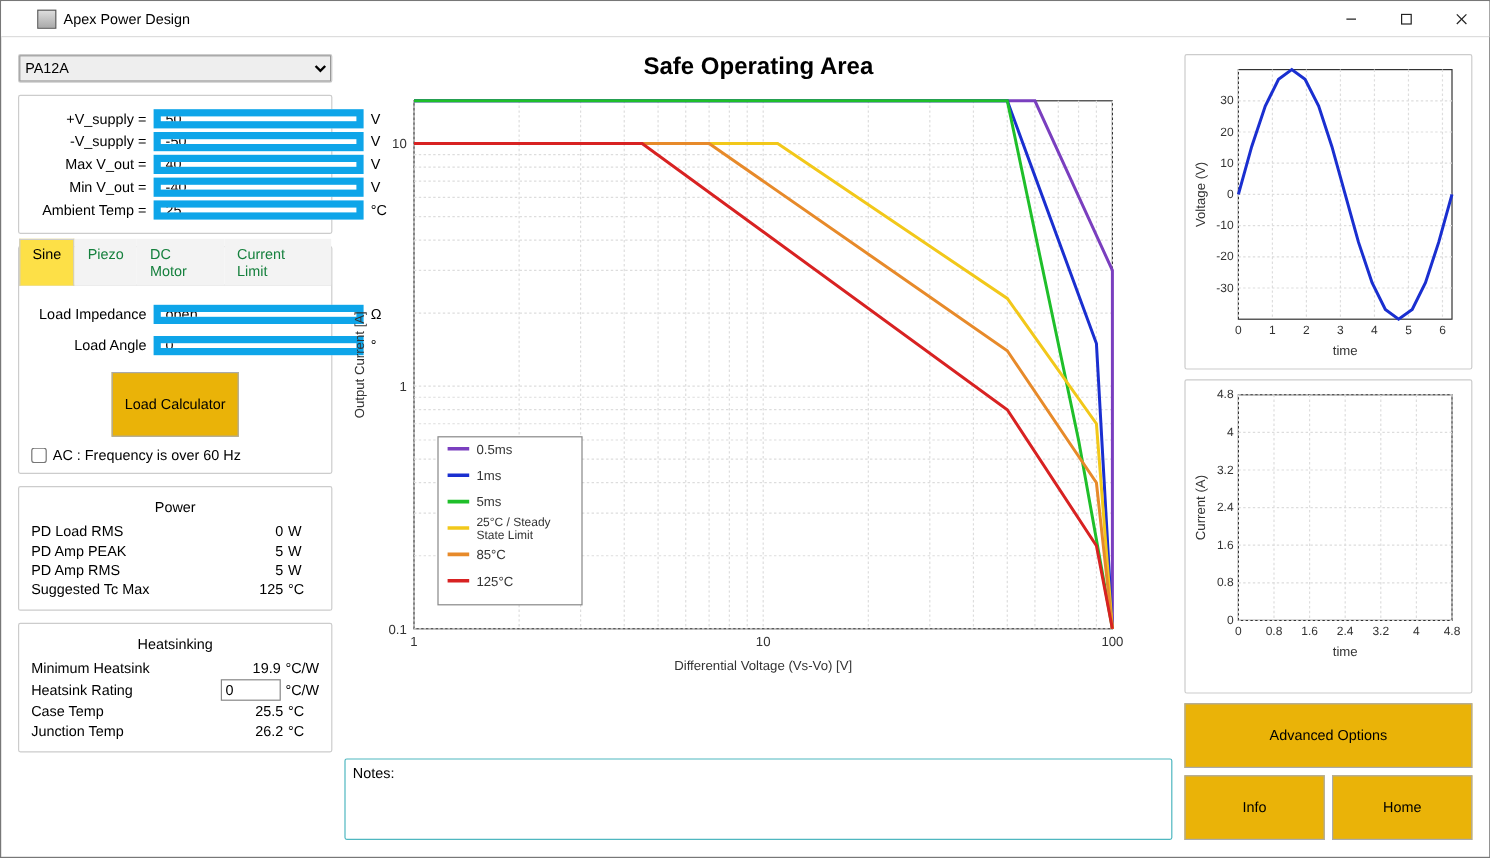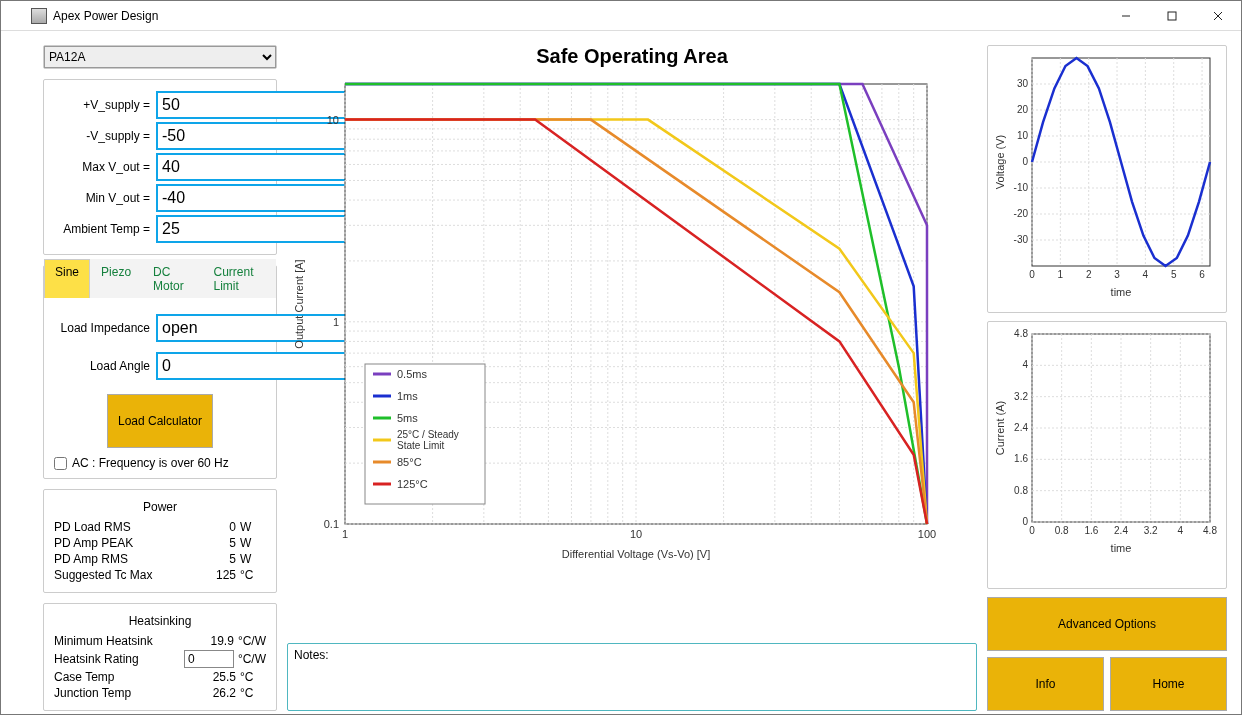--- a/index.html
+++ b/index.html
@@ -49,42 +49,41 @@
     width: 262px;
     display: flex;
     flex-direction: column;
     gap: 10px;
   }
   .panel {
     border: 1px solid #ccc;
     border-radius: 2px;
     background: #fff;
     padding: 8px 10px;
-    margin-left: 28px;
   }
   select {
     width: 100%;
     height: 22px;
     font-size: 12px;
     border: 1px solid #999;
     background: #eee;
   }
   .formrow {
     display: flex;
     align-items: center;
     gap: 6px;
     margin: 3px 0;
   }
   .formrow .lbl { flex: 0 0 96px; text-align: right; }
   .formrow input[type=text] {
     flex: 1;
-    height: 28px;
-    border: 2px solid #0ea5e9;
+    height: 16px;
+    border: 6px solid #0ea5e9;
     padding: 0 4px;
-    font-size: 16px;
+    font-size: 12px;
     background: #fff;
   }
   .formrow .unit { flex: 0 0 18px; }
   .tabs {
     display: flex;
     border-bottom: 1px solid #ccc;
     margin: -8px -10px 8px -10px;
   }
   .tab {
     padding: 5px 10px;

